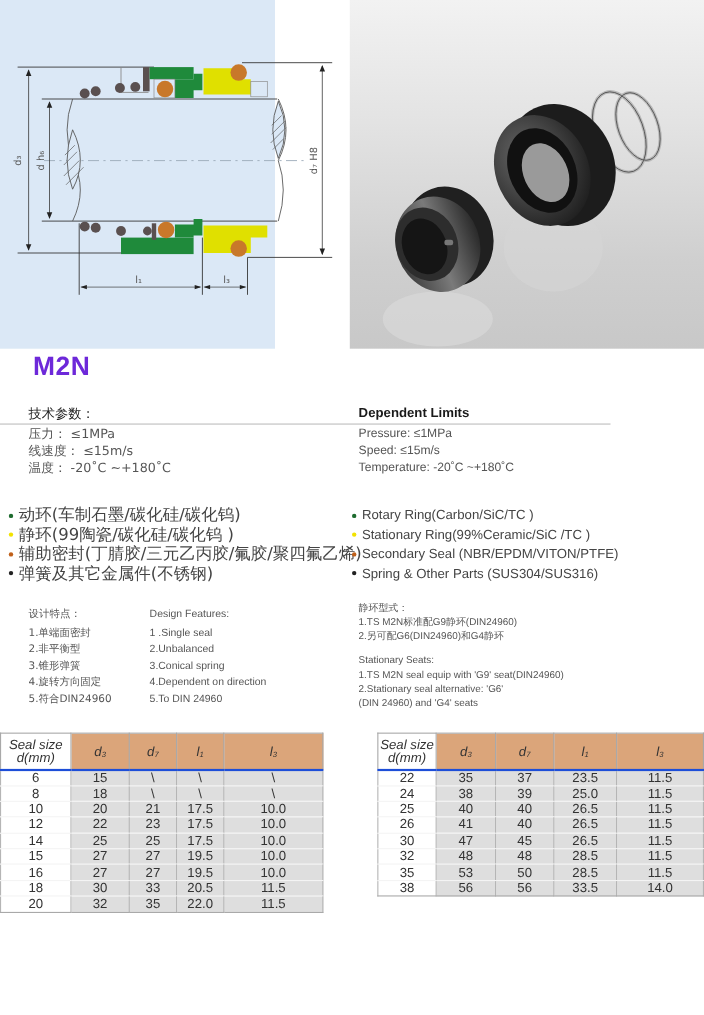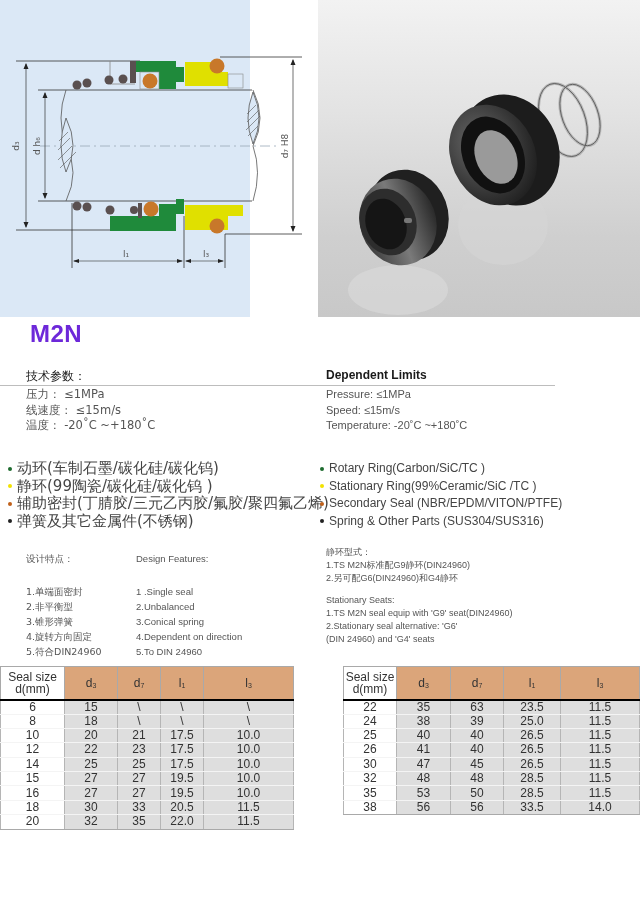--- a/index.html
+++ b/index.html
@@ -26,35 +26,35 @@
 
   .materials { position: absolute; font-size: 15px; color: #444; line-height: 17.5px; }
   .materials.cn { left: 8px; top: 460px; }
   .materials.en { left: 320px; top: 460px; font-family: "Liberation Sans", sans-serif; font-size: 12px; }
   .materials .row { display: flex; align-items: center; white-space: nowrap; }
   .materials .dot { width: 4px; height: 4px; border-radius: 50%; margin-right: 5px; flex: none; }
 
   .features { position: absolute; font-size: 9.5px; color: #555; line-height: 15px; }
   .features.cn { left: 26px; top: 551px; }
   .features.en { left: 136px; top: 551px; font-family: "Liberation Sans", sans-serif; font-size: 9.5px; }
-  .features .ft-head { margin-bottom: 18px; }
+  .features .ft-head { margin-bottom: 2px; }
 
   .seats { position: absolute; left: 326px; top: 546px; font-size: 9px; color: #555; line-height: 13px;
     font-family: "Liberation Sans", sans-serif; }
   .seats .gap { height: 9px; }
 
   table.spec { position: absolute; top: 666px; border-collapse: collapse; font-family: "Liberation Sans", sans-serif;
     font-size: 12px; color: #333; }
   table.spec.left { left: 0; width: 294px; }
   table.spec.right { left: 343px; width: 297px; }
   table.spec th { height: 33px; font-weight: normal; font-size: 12px; border: 1px solid #a9a9a9; }
   table.spec th.first { background: #ffffff; line-height: 12px; color: #333; }
   table.spec th.param { background: #dba57a; color: #333; }
   table.spec th.param sub { font-size: 7px; vertical-align: -1px; }
-  table.spec th { border-bottom: 2px solid #000000; }
+  table.spec th { border-bottom: 2px solid #1d4ed8; font-style: italic; }
   table.spec td { height: 14.4px; text-align: center; padding: 0; line-height: 13px;
     border-left: 1px solid #b5b5b5; border-right: 1px solid #b5b5b5; border-bottom: 1px solid #f4f4f4; }
   table.spec td.first { background: #ffffff; }
   table.spec td.val { background: #dedede; }
   table.spec tr:last-child td { border-bottom: 1px solid #a9a9a9; }
 </style>
 </head>
 <body>
 
 <div class="diagram-panel">
@@ -352,21 +352,21 @@
       <th class="param" style="width:54px">d<sub>3</sub></th>
       <th class="param" style="width:53px">d<sub>7</sub></th>
       <th class="param" style="width:57px">l<sub>1</sub></th>
       <th class="param">l<sub>3</sub></th>
     </tr>
   </thead>
   <tbody>
       <tr>
         <td class="first">22</td>
         <td class="val">35</td>
-        <td class="val">63</td>
+        <td class="val">37</td>
         <td class="val">23.5</td>
         <td class="val">11.5</td>
       </tr>
       <tr>
         <td class="first">24</td>
         <td class="val">38</td>
         <td class="val">39</td>
         <td class="val">25.0</td>
         <td class="val">11.5</td>
       </tr>

